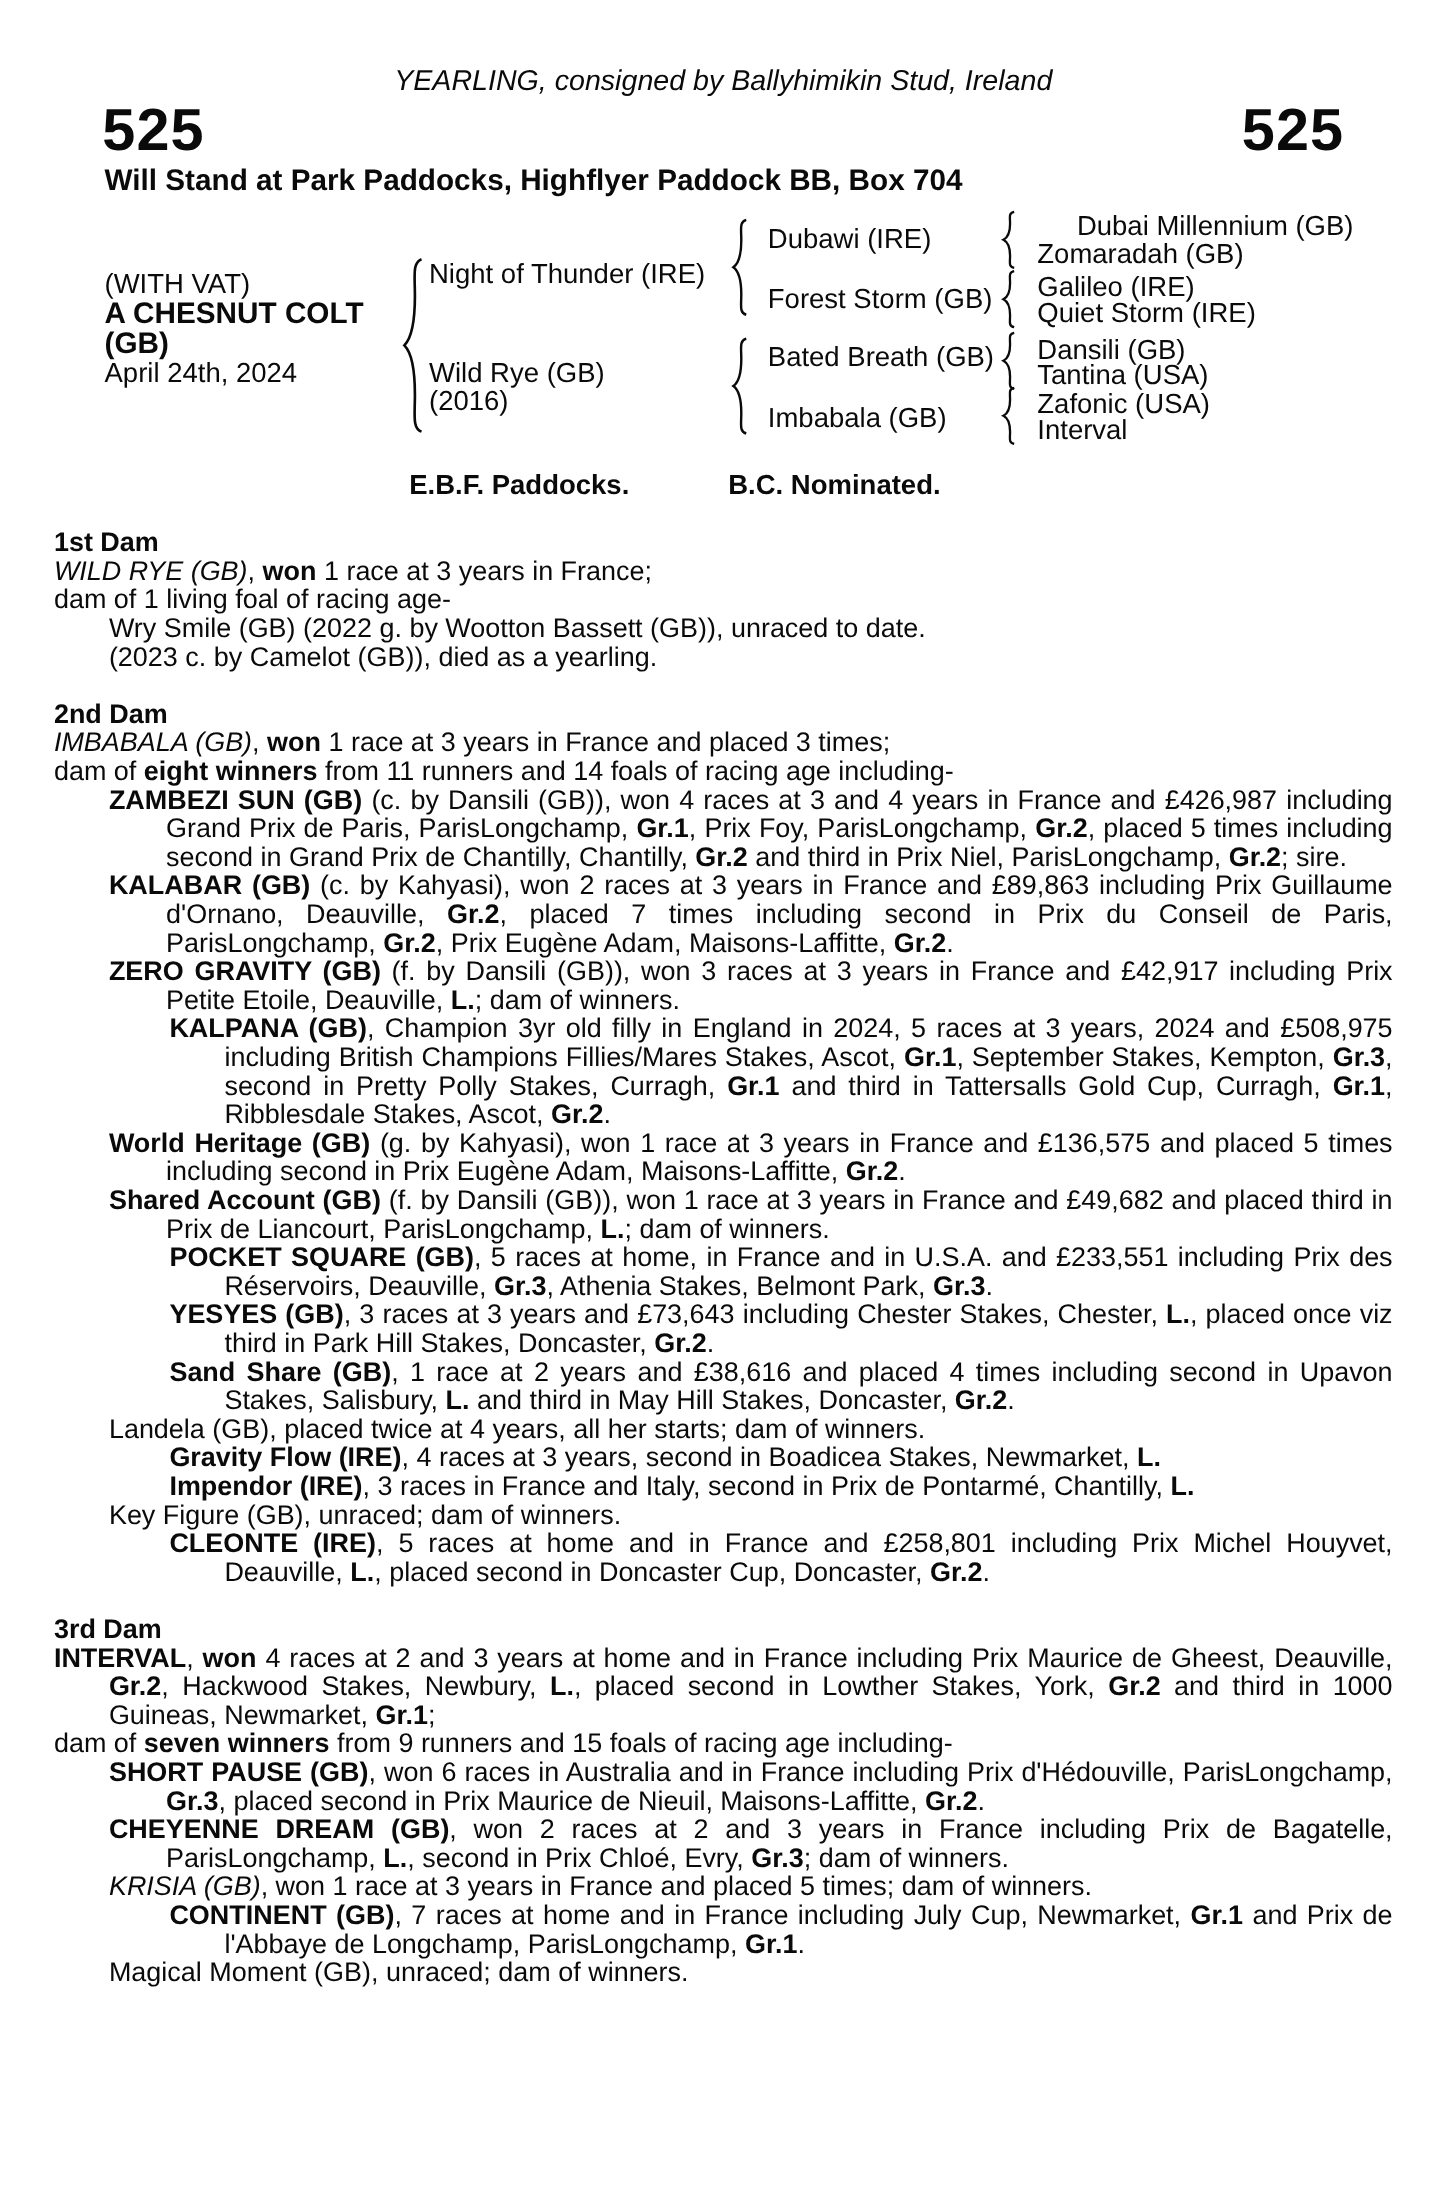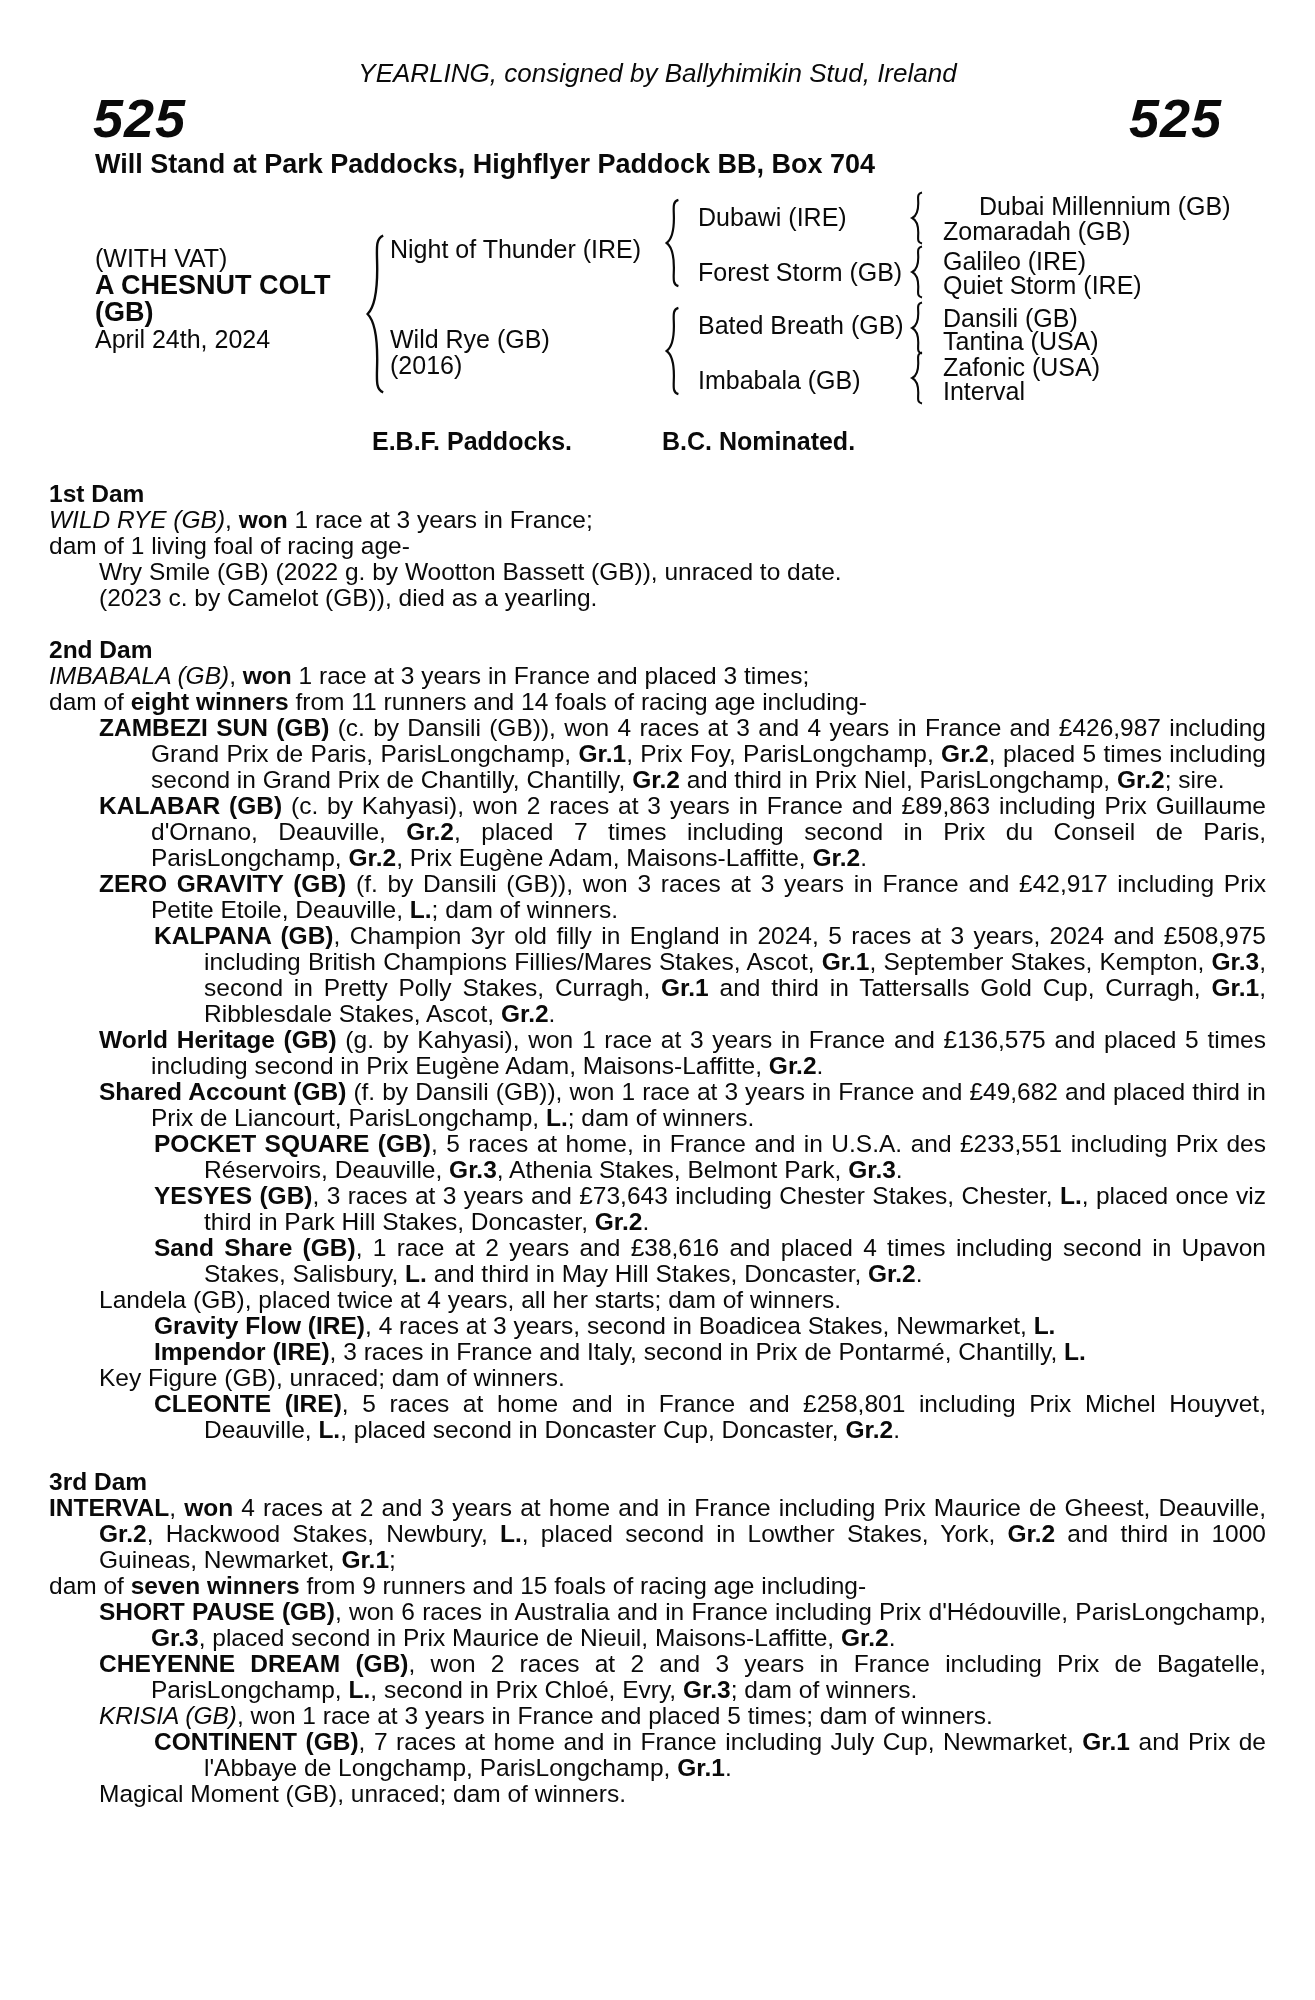--- a/index.html
+++ b/index.html
@@ -13,21 +13,21 @@
   #page { position:relative; width:1315px; height:2000px; }
 
   
   .consignor {
     padding-top:58px; text-align:center;
     font-style:italic; font-size:26px; line-height:30px;
   }
   .lot-row {
     display:flex; justify-content:space-between; align-items:flex-start;
     padding:0 93px; margin-top:2px;
-    font-weight:bold; font-size:54px; line-height:56px; letter-spacing:1px;font-style:italic;
+    font-weight:bold; font-size:54px; line-height:56px; letter-spacing:1px;
   }
   .stand-line {
     margin:4px 95px 0; font-weight:bold; font-size:27px; line-height:28px;
   }
 
   
   .pedigree { position:relative; height:235px; margin-top:14px; font-size:25px; }
   .pedigree .abs { position:absolute; white-space:nowrap; }
   .subject { left:95px; top:53px; line-height:27px; }
   .subject .bold { font-weight:bold; font-size:27px; }

